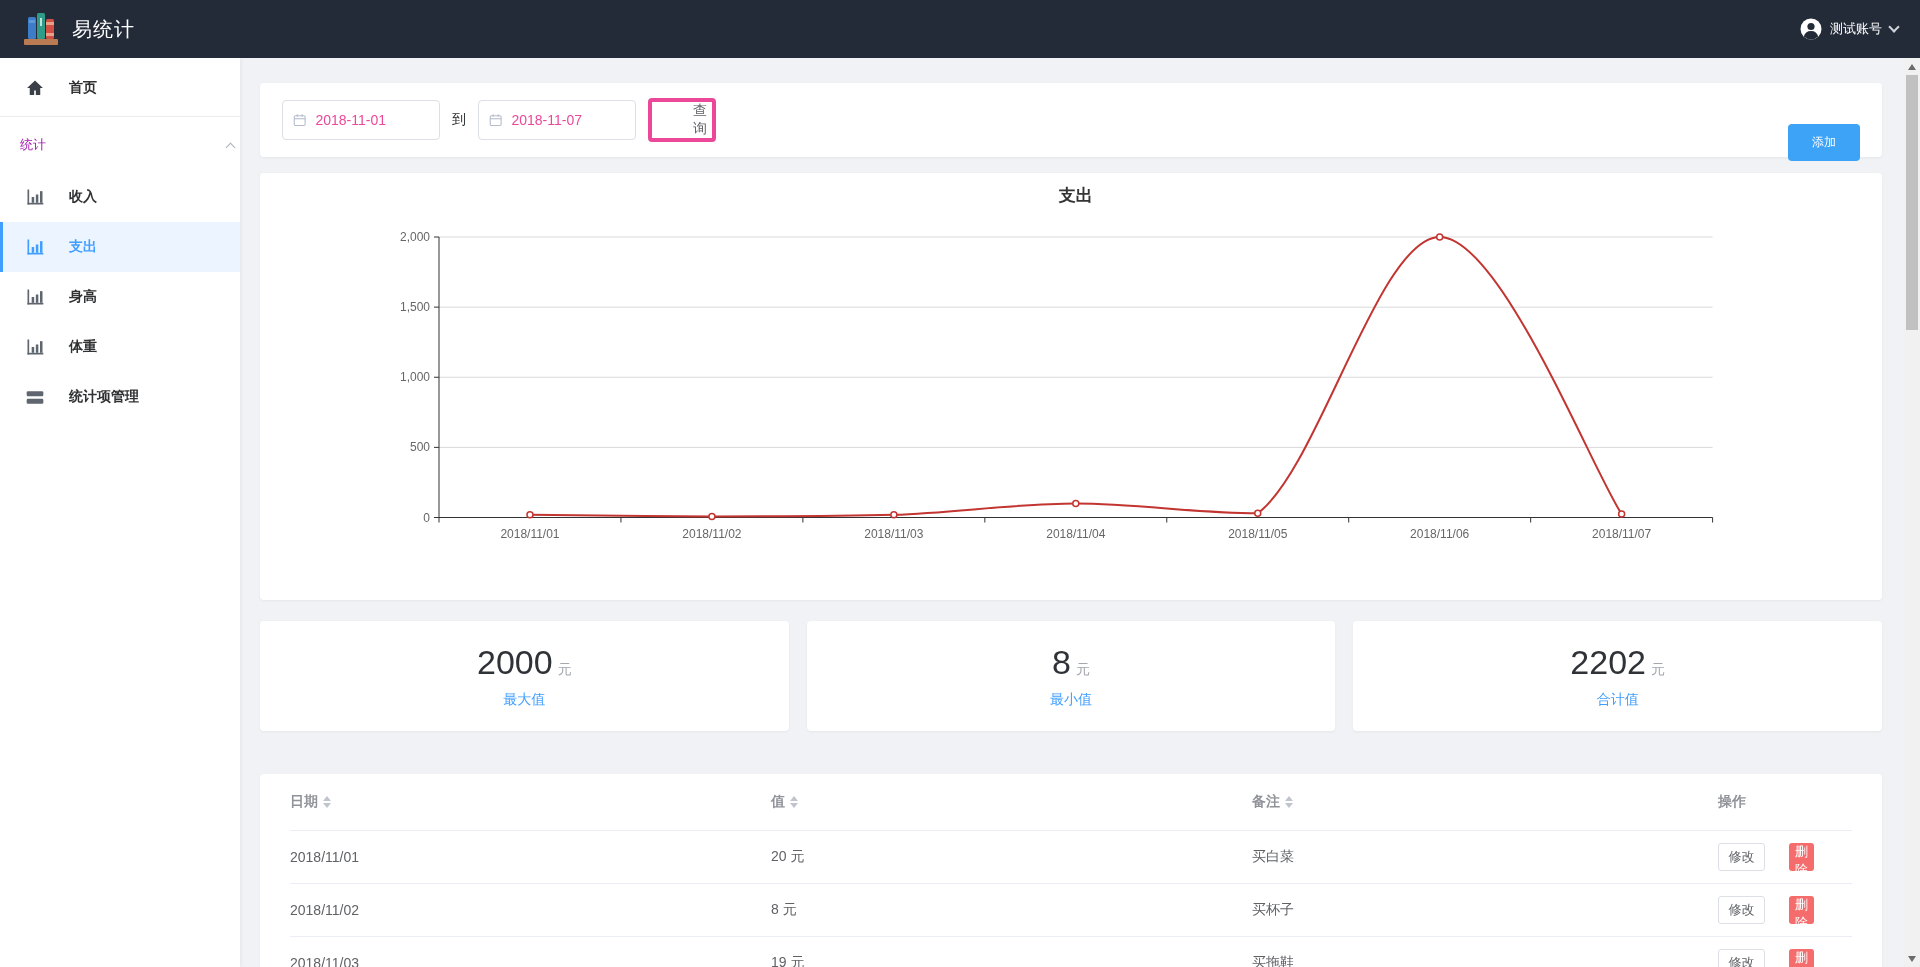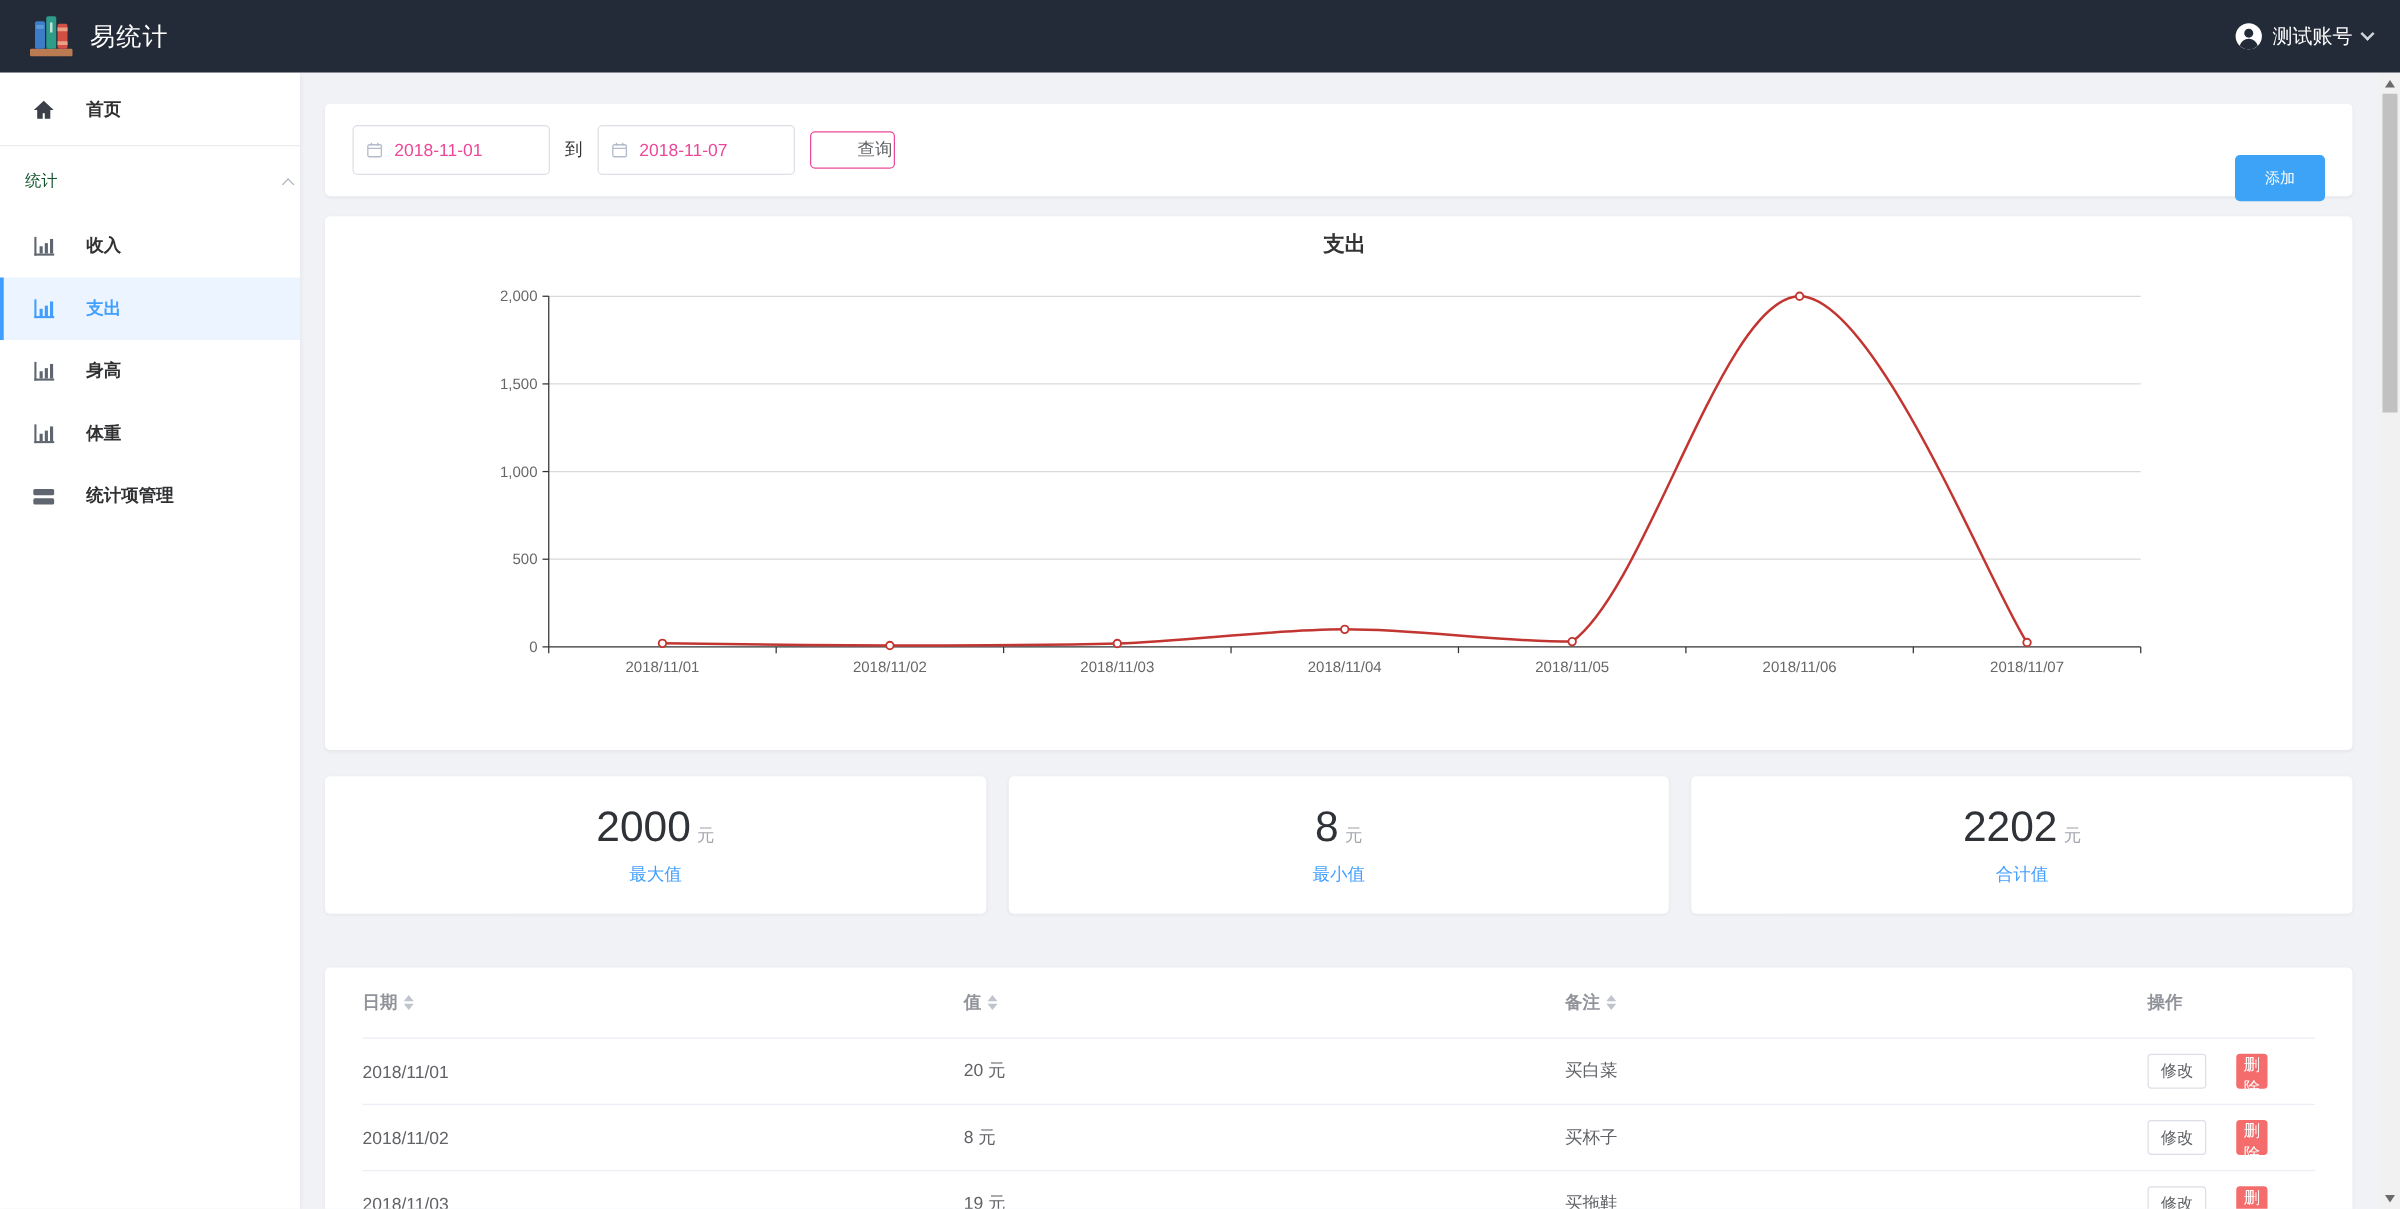--- a/index.html
+++ b/index.html
@@ -5,51 +5,51 @@
   * { margin:0; padding:0; box-sizing:border-box; }
   html,body { width:1920px; height:967px; overflow:hidden; background:#f0f2f5;
               font-family:"Liberation Sans","DejaVu Sans",sans-serif; }
 
   
   .header { position:absolute; top:0; left:0; width:1920px; height:58px; background:#232b38;
             display:flex; align-items:center; padding:0 22px; z-index:20;gap:12px; }
   .brand { display:flex; align-items:center; gap:12px; }
   .brand-title { color:#ffffff; font-size:20px; letter-spacing:1px; }
   .user-menu { margin-left:auto; display:flex; align-items:center; gap:8px; cursor:pointer; }
-  .user-name { color:#fff; font-size:16px; }
+  .user-name { color:#fff; font-size:13px; }
   .chev-down { width:8px; height:8px; border-right:2px solid #cfd3da; border-bottom:2px solid #cfd3da;
                transform:rotate(45deg); margin-top:-4px; }
 
   
   .sidebar { position:absolute; top:58px; left:0; bottom:0; width:240px; background:#fff;
              box-shadow:1px 0 4px rgba(0,0,0,.06); z-index:10; padding-top:5px; }
   .side-item { height:50px; display:flex; align-items:center; gap:24px; padding-left:25px;
                font-size:14px; color:#303133; cursor:pointer;font-weight:bold; }
   .side-item .ic { width:20px; height:20px; display:flex; color:#5f6670; }
   .side-divider { border-bottom:1px solid #ececec; margin-top:3px; }
   .side-section { height:55px; display:flex; align-items:center; justify-content:space-between;
-                  padding:0 6px 0 20px; color:#14532d; font-size:13px; cursor:pointer; }
+                  padding:0 6px 0 20px; color:#a21caf; font-size:13px; cursor:pointer; }
   .chev-up { width:7px; height:7px; border-right:1.5px solid #aab0b8; border-bottom:1.5px solid #aab0b8;
              transform:rotate(-135deg); margin-top:5px; }
   .side-item.active { background:#ecf5ff; color:#409eff; border-left:3px solid #409eff; padding-left:22px; }
   .side-item.active .ic { color:#409eff; }
 
   
   .main { position:absolute; top:58px; left:240px; right:16px; bottom:0;
           padding:25px 22px 0 20px; overflow:hidden; }
   .card { background:#fff; border-radius:4px; box-shadow:0 1px 3px rgba(0,0,0,.05); }
 
   
   .toolbar { height:74px; display:flex; align-items:center; padding:0 22px; margin-bottom:16px; }
   .date-box { width:158px; height:40px; border:1px solid #dcdfe6; border-radius:4px;
               display:flex; align-items:center; gap:9px; padding:0 10px; background:#fff; }
   .date-box input { border:none; outline:none; width:100%; font-size:14px; color:#ec4899;
                     font-family:inherit; background:transparent; }
   .to-label { margin:0 12px; font-size:14px; color:#303133; }
-  .btn-query { margin-left:12px; width:68px; height:30px; background:#fff; border:1px solid #ec4899;
+  .btn-query { margin-left:12px; width:68px; height:44px; background:#fff; border:4px solid #ec4899;
                border-radius:4px; color:#606266; font-size:14px; font-family:inherit; cursor:pointer;padding-left:36px; }
   .btn-add { margin-left:auto; width:72px; height:37px; background:#3ca3f7; border:none;
              border-radius:4px; color:#fff; font-size:12px; font-family:inherit; cursor:pointer;margin-top:45px; }
 
   
   .chart-card { height:427px; margin-bottom:21px; position:relative; }
   .chart-card svg { display:block; }
 
   
   .stats-row { display:flex; gap:18px; margin-bottom:43px; }

